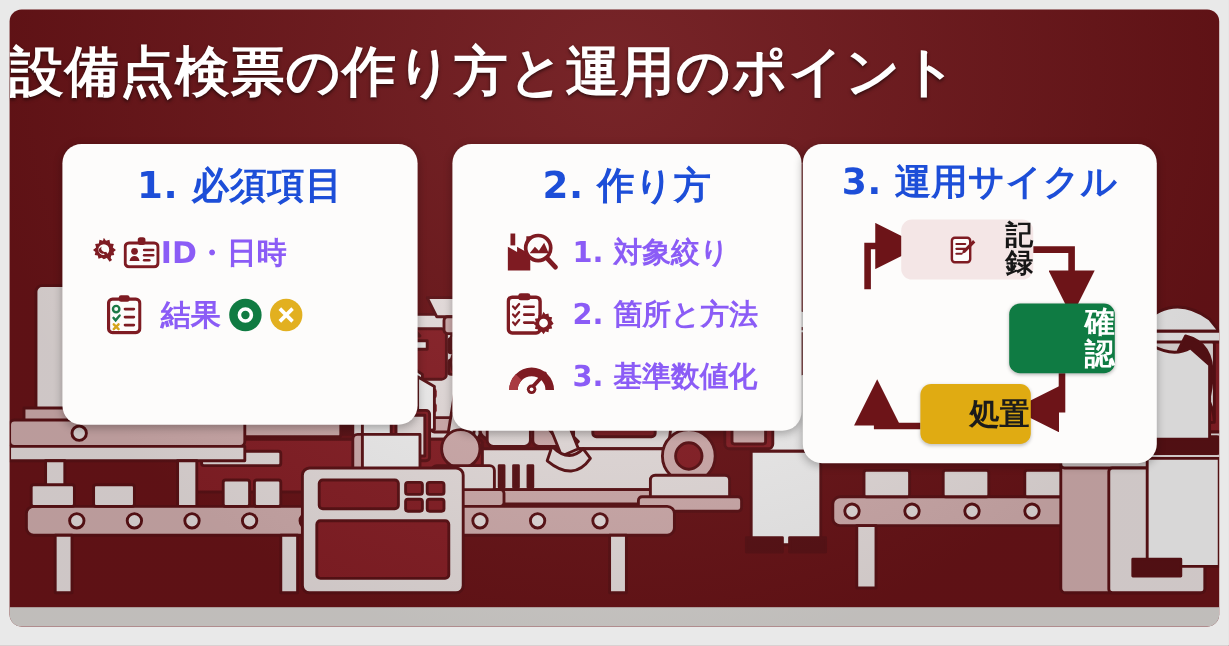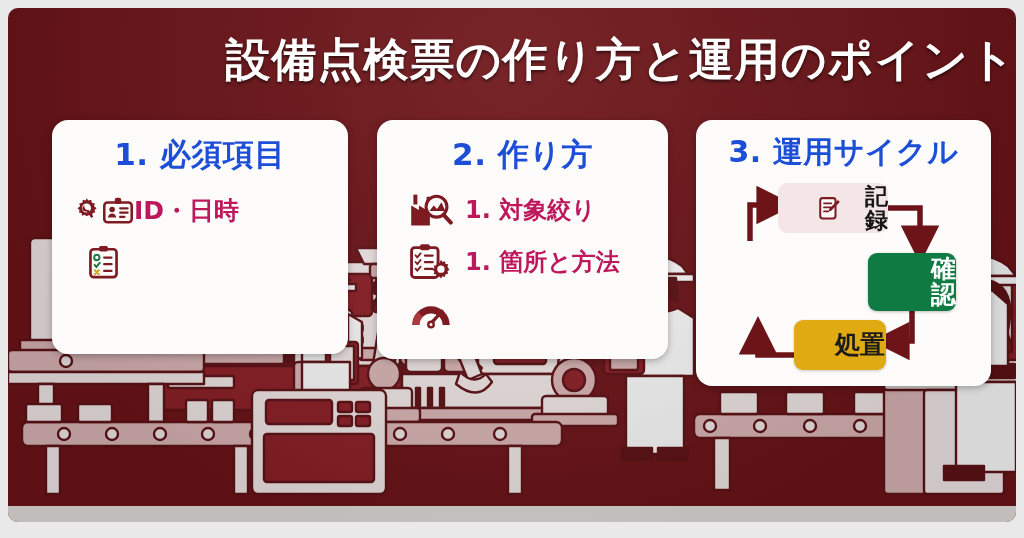--- a/index.html
+++ b/index.html
@@ -35,39 +35,39 @@
     inset: 0;
     background: radial-gradient(ellipse at 50% 10%, rgba(255,255,255,.07), rgba(0,0,0,.14) 75%);
     pointer-events: none;
   }
 
   
   .title {
     position: absolute;
     left: 0; right: 0;
     top: 22px;
-    text-align: right;
+    text-align: left;
     color: #ffffff;
     font-size: 45px;
     font-weight: 700;
     letter-spacing: 1px;
     text-shadow: 0 2px 3px rgba(0,0,0,.55);
     white-space: nowrap;
   }
 
   
   .card {
     position: absolute;
     background: #fdfcfb;
     border-radius: 16px;
     box-shadow: 0 2px 7px rgba(0,0,0,.28);
   }
   #card1 { left: 44px;  top: 112px; width: 296px; height: 234px; }
   #card2 { left: 369px; top: 112px; width: 291px; height: 239px; }
-  #card3 { left: 688px; top: 112px; width: 295px; height: 266px; }
+  #card3 { left: 661px; top: 112px; width: 295px; height: 266px; }
 
   .card-title {
     text-align: center;
     color: #1d4ed8;
     font-weight: 700;
     letter-spacing: .5px;
     white-space: nowrap;
   }
   #card1 .card-title, #card2 .card-title { font-size: 31px; margin-top: 14px; }
   #card3 .card-title { font-size: 30px; margin-top: 12px; }
@@ -84,27 +84,27 @@
     width: 62px;
     flex: 0 0 62px;
     display: flex;
     align-items: center;
     justify-content: center;
     gap: 3px;
   }
   .row .txt {
     font-size: 25px;
     font-weight: 700;
-    color: #be185d;
+    color: #8b5cf6;
     display: flex;
     align-items: center;
     gap: 7px;
     white-space: nowrap;
   }
-  #card2 .row { padding-left: 26px; }
+  #card2 .row { padding-left: 38px; }
   #card2 .row .ico { width: 56px; flex: 0 0 56px; }
   #card2 .row .txt { font-size: 24px; margin-left: 6px; }
 
   .mark {
     display: inline-block;
     width: 27px; height: 27px;
     border-radius: 50%;
     position: relative;
     vertical-align: middle;
   }
@@ -454,20 +454,25 @@
               <circle cx="7" cy="11" r="2.4" fill="none" stroke="#1d7a47" stroke-width="1.8"></circle>
               <path d="M5 17.6l1.6 1.8 3-3.6" fill="none" stroke="#1d7a47" stroke-width="1.8" stroke-linecap="round"></path>
               <path d="M5.2 22.4l3.6 3.6M8.8 22.4l-3.6 3.6" stroke="#d6a41a" stroke-width="1.8" stroke-linecap="round"></path>
               <g fill="#7e1b22">
                 <rect x="12.6" y="10" width="8.6" height="2" rx="1"></rect>
                 <rect x="12.6" y="16" width="8.6" height="2" rx="1"></rect>
                 <rect x="12.6" y="22" width="8.6" height="2" rx="1"></rect>
               </g>
             </svg>
           </div>
+          <div class="txt">
+            <span>結果</span>
+            <span class="mark ok"></span>
+            <span class="mark ng"></span>
+          </div>
         </div>
 
       </div>
     </div>
 
     
     <div class="card" id="card2">
       <div class="card-title">2. 作り方</div>
       <div class="rows">
 
@@ -496,33 +501,34 @@
               </g>
               <g fill="#7e1b22">
                 <rect x="12.5" y="10.2" width="9" height="2" rx="1"></rect>
                 <rect x="12.5" y="16.2" width="9" height="2" rx="1"></rect>
                 <rect x="12.5" y="22.2" width="9" height="2" rx="1"></rect>
               </g>
               <path fill="#7e1b22" d="M28 15l1.4 1.9 2.3-.6.4 2.4 2.4.4-.6 2.3L35.6 24l-1.7 1.4.6 2.3-2.4.4-.4 2.4-2.3-.6L28 32l-1.4-1.9-2.3.6-.4-2.4-2.4-.4.6-2.3L20.4 24l1.7-1.4-.6-2.3 2.4-.4.4-2.4 2.3.6z"></path>
               <circle cx="28" cy="23.5" r="3.3" fill="#fdfcfb"></circle>
             </svg>
           </div>
-          <div class="txt">1. 箇所と方法</div>
+          <div class="txt">2. 箇所と方法</div>
         </div>
 
         <div class="row">
           <div class="ico">
             <svg width="44" height="34" viewBox="0 0 40 30">
               <path d="M3 25a17 17 0 0134 0h-6.5a10.5 10.5 0 00-21 0z" fill="#7e1b22"></path>
               <path d="M3 25a17 17 0 015-12l4.6 4.6A10.5 10.5 0 009.5 25z" fill="#a93a41"></path>
               <path d="M20 23.5l10-11" stroke="#7e1b22" stroke-width="3" stroke-linecap="round"></path>
               <circle cx="20" cy="24.5" r="3.6" fill="#7e1b22"></circle>
               <circle cx="20" cy="24.5" r="1.4" fill="#fdfcfb"></circle>
             </svg>
           </div>
+          <div class="txt">3. 基準数値化</div>
         </div>
 
       </div>
     </div>
 
     
     <div class="card" id="card3">
       <div class="card-title">3. 運用サイクル</div>
 
       <div class="cycle">

